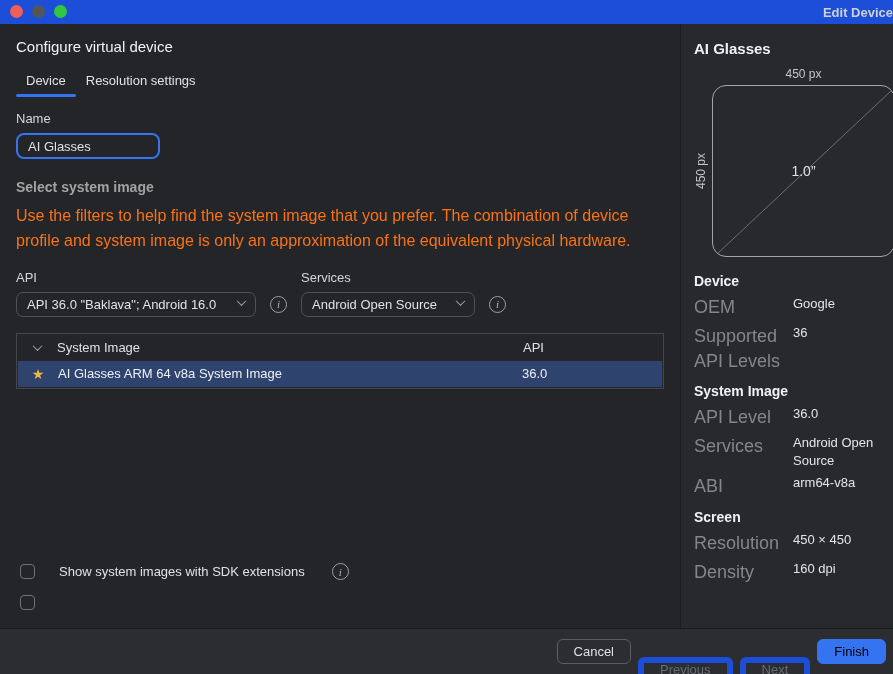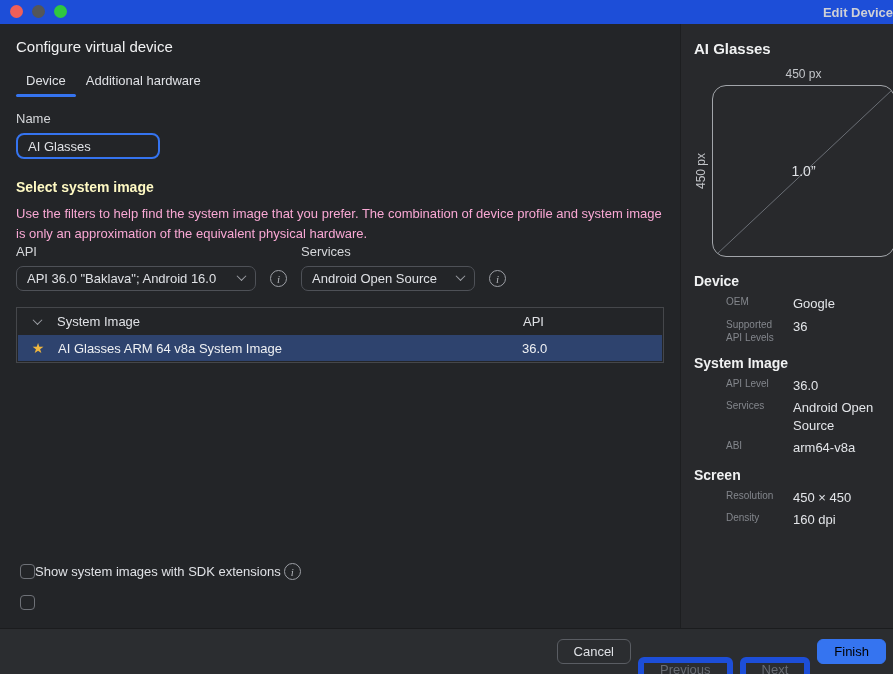--- a/index.html
+++ b/index.html
@@ -42,22 +42,22 @@
   .tab.active::after {
     content:""; position:absolute; left:0; right:0; bottom:0; height:3px;
     background:#3574f0; border-radius:2px;
   }
   .field-label { font-size:13px; color:#d5d7da; margin-bottom:7px; }
   .name-input {
     width:144px; height:26px; background:#232528; border:2px solid #3574f0;
     border-radius:8px; color:#dfe1e5; font-size:13px; padding:0 10px;
     font-family:"Liberation Sans", sans-serif; outline:none; margin-bottom:20px;
   }
-  .h2 { font-size:14px; font-weight:bold; color:#fef9c3; margin-bottom:9px; }
-  .desc { font-size:13px; line-height:1.55; color:#f9a8d4; max-width:652px; margin-bottom:0; }
+  .h2 { font-size:14px; font-weight:bold; color:#a3a3a3; margin-bottom:9px; }
+  .desc { font-size:16px; line-height:1.55; color:#f97316; max-width:652px; margin-bottom:16px; }
 
   .filters { display:flex; align-items:flex-end; gap:0; margin-bottom:16px; }
   .filter-group { display:flex; flex-direction:column; }
   .select {
     height:25px; background:#232528; border:1px solid #4e5157; border-radius:7px;
     display:flex; align-items:center; font-size:13px; color:#dfe1e5;
     padding:0 10px; gap:10px; cursor:default;
   }
   .select .sel-text { flex:1 1 auto; white-space:nowrap; }
   .chevron {
@@ -78,21 +78,21 @@
   .t-header .hcell { font-size:13px; color:#dfe1e5; }
   .t-header .chevron { margin:0 auto; }
   .t-row {
     display:grid; grid-template-columns:40px 1fr 140px; height:26px; align-items:center;
     background:#2e436e; margin:0 1px 1px 1px; color:#eef0f3; font-size:13px;
   }
   .star { color:#f0b73f; font-size:14px; text-align:center; line-height:1; }
 
   
   .checks { margin-top:auto; display:flex; flex-direction:column; gap:15px; padding-bottom:4px; }
-  .check-row { display:flex; align-items:center; gap:0; }
+  .check-row { display:flex; align-items:center; gap:24px; }
   .checkbox {
     width:15px; height:15px; border:1.5px solid #6e7177; border-radius:4px;
     background:transparent; flex:0 0 auto; margin-left:4px;
   }
   .check-label { font-size:13px; color:#dfe1e5; }
   .check-row .info-icon { margin-left:3px; }
 
   
   .sb-title { font-size:15px; font-weight:bold; color:#f0f1f2; margin:4px 0 10px 4px; }
   .preview { margin-left:4px; }
@@ -108,21 +108,21 @@
   }
   .screen-box svg { position:absolute; inset:0; }
   .diag-label {
     position:absolute; inset:0; display:flex; align-items:center; justify-content:center;
     font-size:14px; color:#dfe1e5;
   }
 
   .sb-info { margin:16px 0 0 4px; }
   .sb-section-h { font-size:14px; font-weight:bold; color:#f0f1f2; margin:10px 0 6px 0; }
   .sb-grid { display:grid; grid-template-columns:95px 1fr; column-gap:4px; row-gap:5px; }
-  .sb-label { font-size:10px; color:#83868c; line-height:1.35;margin-left:32px; }
+  .sb-label { font-size:18px; color:#83868c; line-height:1.35; }
   .sb-value { font-size:13px; color:#e3e5e9; line-height:1.35; }
 
   
   .footer {
     height:46px; flex:0 0 auto; background:#2b2d30; border-top:1px solid #1b1c1e;
     display:flex; align-items:center; justify-content:flex-end; gap:7px; padding-right:7px;
   }
   .btn {
     height:25px; border-radius:6px; font-size:13px; padding:0 16px;
     font-family:"Liberation Sans", sans-serif; cursor:default;
@@ -146,21 +146,21 @@
     <div class="win-title">Edit Device</div>
   </div>
 
   <div class="body">
 
     <div class="main">
       <div class="h1">Configure virtual device</div>
 
       <div class="tabs">
         <div class="tab active">Device</div>
-        <div class="tab">Additional hardware</div>
+        <div class="tab">Resolution settings</div>
       </div>
 
       <div class="field-label">Name</div>
       <input class="name-input" type="text" value="AI Glasses" style="">
 
       <div class="h2">Select system image</div>
       <div class="desc">Use the filters to help find the system image that you prefer. The combination of device profile and system image is only an approximation of the equivalent physical hardware.</div>
 
       <div class="filters">
         <div class="filter-group">

